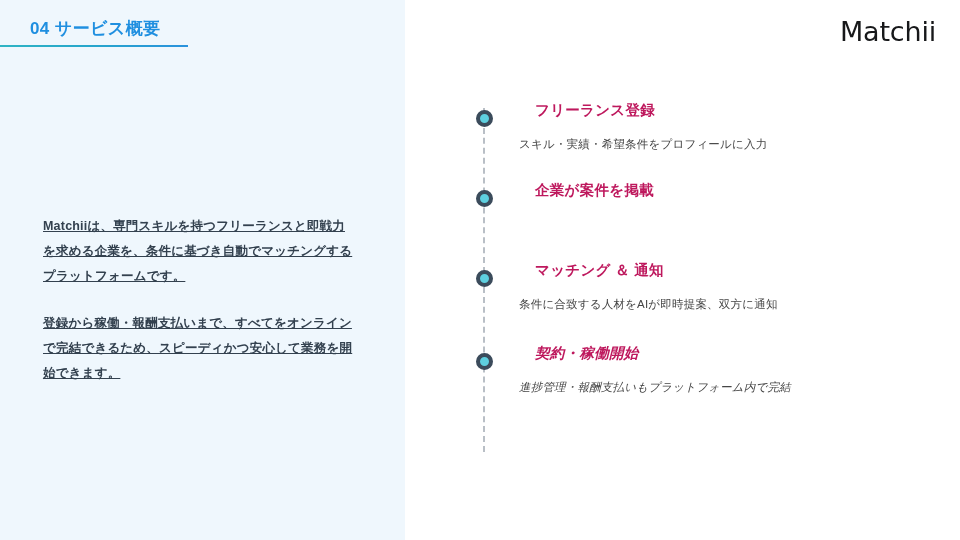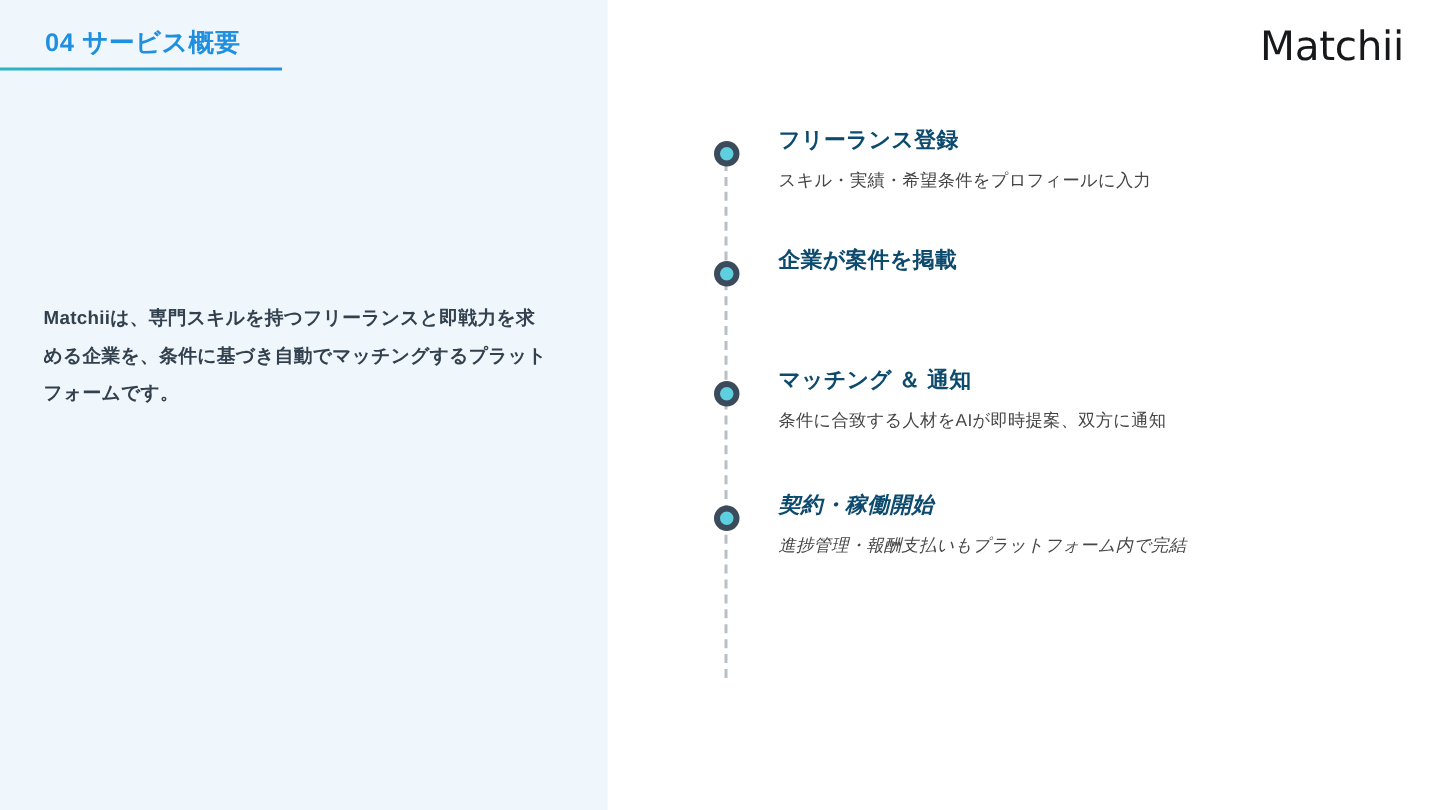--- a/index.html
+++ b/index.html
@@ -53,26 +53,27 @@
   }
 
   #intro-block {
     position: absolute;
     left: 29px;
     top: 200px;
     width: 340px;
   }
 
   .intro-para {
-    margin: 0;
+    margin: 14px;
     font-size: 12.5px;
     font-weight: bold;
     line-height: 2.0;
     color: #33414f;
     letter-spacing: 0.2px;
+    text-decoration: underline;
   }
 
   .intro-para + .intro-para {
     margin-top: 22px;
   }
 
   
   #brand-logo {
     position: absolute;
     right: 24px;
@@ -115,24 +116,24 @@
     width: 9px;
     height: 9px;
     border-radius: 50%;
     background: #5ecfdf;
     border: 4px solid #3b4b5b;
     box-sizing: content-box;
     z-index: 2;
   }
 
   .step-title {
-    margin: 0;
+    margin: 16px;
     font-size: 14.5px;
     font-weight: bold;
-    color: #0c4a6e;
+    color: #be185d;
     letter-spacing: 0.3px;
     line-height: 1.2;
   }
 
   .step-desc {
     margin: 9px 0 0 0;
     font-size: 11.5px;
     font-weight: normal;
     color: #464646;
     line-height: 1.65;
@@ -148,20 +149,21 @@
 
 <div id="slide">
 
   <div id="left-panel"></div>
 
   <div id="section-title">04 サービス概要</div>
   <div id="title-underline"></div>
 
   <div id="intro-block">
     <p class="intro-para">Matchiiは、専門スキルを持つフリーランスと即戦力を求める企業を、条件に基づき自動でマッチングするプラットフォームです。</p>
+    <p class="intro-para">登録から稼働・報酬支払いまで、すべてをオンラインで完結できるため、スピーディかつ安心して業務を開始できます。</p>
   </div>
 
   <div id="brand-logo">Matchii</div>
 
   <div id="timeline">
     <div id="timeline-axis"></div>
 
     <div class="step">
       <span class="step-marker"></span>
       <p class="step-title">フリーランス登録</p>

